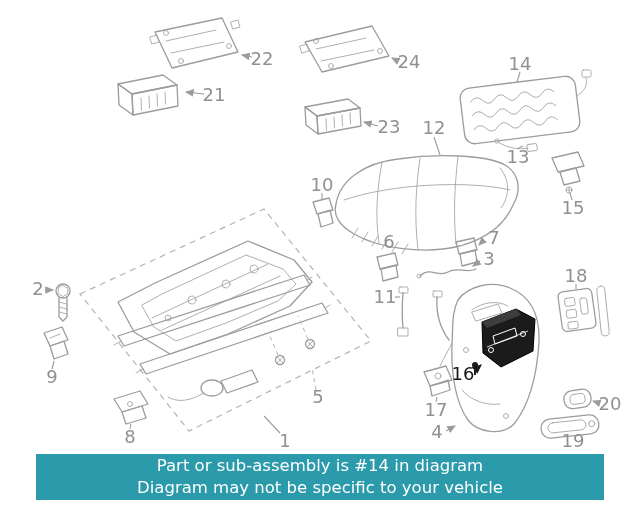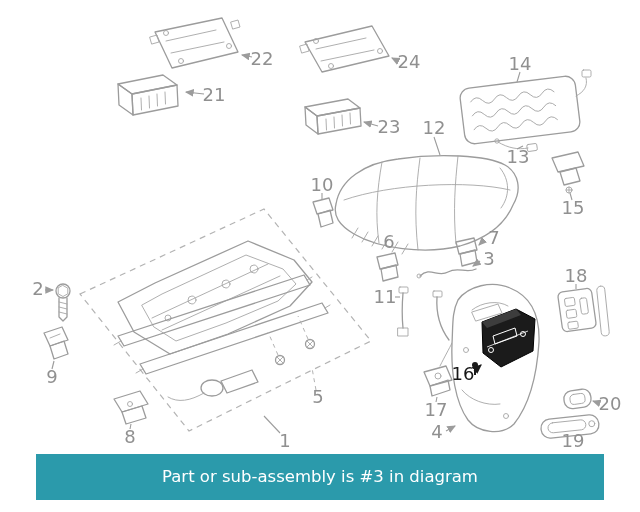--- a/index.html
+++ b/index.html
@@ -271,16 +271,17 @@
     <text class="callout" x="573" y="447">19</text>
     <text class="callout" x="610" y="410">20</text>
     <text class="callout" x="214" y="101">21</text>
     <text class="callout" x="262" y="65">22</text>
     <text class="callout" x="389" y="133">23</text>
     <text class="callout" x="409" y="68">24</text>
   </g>
 </svg>
 
 <div class="banner">
-  <div>Part or sub-assembly is #3 in diagram</div>
+  <div>Part or sub-assembly is #14 in diagram</div>
+  <div>Diagram may not be specific to your vehicle</div>
 </div>
 
 </div>
 
 </body></html>

